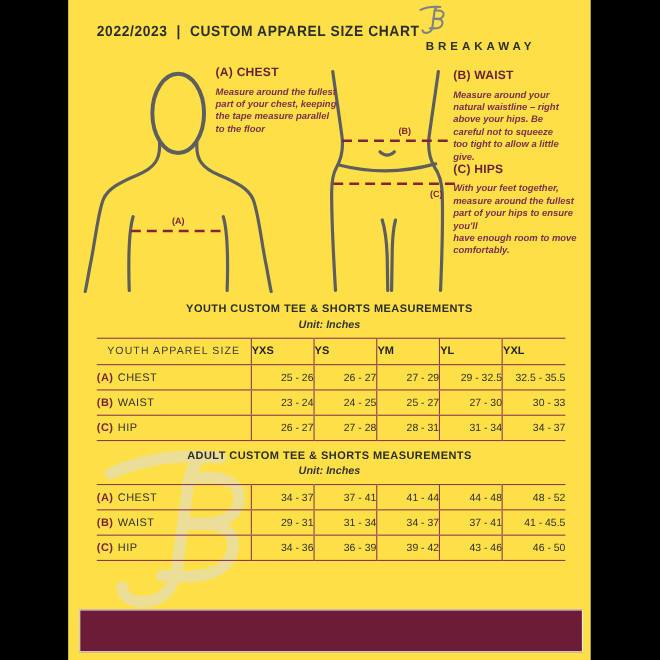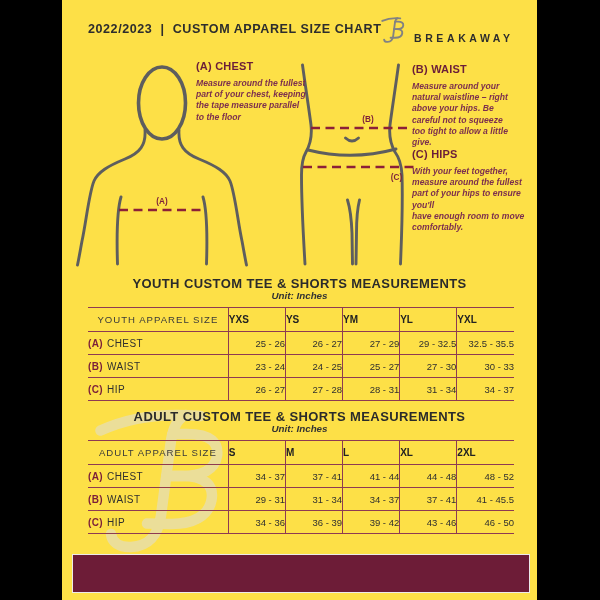--- a/index.html
+++ b/index.html
@@ -3,42 +3,42 @@
 <meta charset="utf-8">
 <style>
   html,body{margin:0;padding:0;background:#000;}
   .stage{position:relative;width:600px;height:600px;background:#000;overflow:hidden;
          font-family:"Liberation Sans",sans-serif;}
   .page{position:absolute;left:62px;top:0;width:475px;height:600px;background:#fde047;}
 
   
   .doc-title{position:absolute;left:26px;top:21px;font-size:13.5px;font-weight:800;
     color:#2d2d2d;letter-spacing:.6px;white-space:pre;transform:scaleX(.93);transform-origin:left center;}
-  .brand{position:absolute;left:318px;top:15px;display:flex;align-items:flex-end;}
+  .brand{position:absolute;left:318px;top:3px;display:flex;align-items:flex-start;flex-direction:column;}
   .brand svg{width:27px;height:29px;}
   .brand-name{font-size:10.5px;font-weight:800;letter-spacing:3.6px;color:#2d2d2d;margin-left:7px;margin-top:4px;}
 
   
   .diagram-svg{position:absolute;left:0;top:55px;}
   .fig{fill:none;stroke:#5e5e5e;stroke-width:2.9;stroke-linecap:round;stroke-linejoin:round;}
   .fig-head{stroke-width:3.6;}
   .dash{fill:none;stroke:#8c2038;stroke-width:2.4;stroke-dasharray:9 5.5;}
   .line-label{font-size:8.2px;font-weight:bold;fill:#7c1f3a;text-anchor:middle;
     font-family:"Liberation Sans",sans-serif;}
 
   .note{position:absolute;}
   .note-h{font-size:11px;font-weight:800;color:#6b1e39;letter-spacing:.2px;}
   .note-p{margin-top:6px;font-size:8.6px;font-style:italic;font-weight:600;color:#7c2f4e;
     line-height:11.2px;white-space:pre-line;}
   .note-chest{left:134px;top:60px;width:112px;}
   .note-waist{left:350px;top:63px;width:106px;}
   .note-hips{left:350px;top:148px;width:114px;}
 
   
-  .tbl-title{position:absolute;left:0;width:475px;text-align:center;font-size:13px;
+  .tbl-title{position:absolute;left:0;width:475px;text-align:center;font-size:10px;
     font-weight:800;color:#2b2b2b;letter-spacing:.4px;}
   .tbl-unit{position:absolute;left:0;width:475px;text-align:center;font-size:9.8px;
     font-style:italic;font-weight:700;color:#333;}
   .youth-title{top:276px;} .youth-unit{top:290px;}
   .adult-title{top:409px;text-align:center;} .adult-unit{top:423px;}
 
   .size-table{position:absolute;left:26px;width:426px;border-collapse:collapse;table-layout:fixed;
     border-top:1.6px solid #8e3a52;}
   .youth-tbl{top:307px;} .adult-tbl{top:440px;}
   .size-table th,.size-table td{border-bottom:1.6px solid #8e3a52;padding:0;}
@@ -178,28 +178,20 @@
     <table class="size-table adult-tbl">
       <colgroup>
           <col class="col-label">
           <col class="col-size">
           <col class="col-size">
           <col class="col-size">
           <col class="col-size">
           <col class="col-size">
         </colgroup>
       <tbody>
-          <tr>
-        <th class="label-cell">ADULT APPAREL SIZE</th>
-        <th class="size-head">S</th>
-        <th class="size-head">M</th>
-        <th class="size-head">L</th>
-        <th class="size-head">XL</th>
-        <th class="size-head">2XL</th>
-      </tr>
       <tr>
         <td class="row-label-cell"><span class="pfx">(A)</span><span>CHEST</span></td>
         <td class="val-cell">34 - 37</td>
         <td class="val-cell">37 - 41</td>
         <td class="val-cell">41 - 44</td>
         <td class="val-cell">44 - 48</td>
         <td class="val-cell">48 - 52</td>
       </tr>
       <tr>
         <td class="row-label-cell"><span class="pfx">(B)</span><span>WAIST</span></td>

